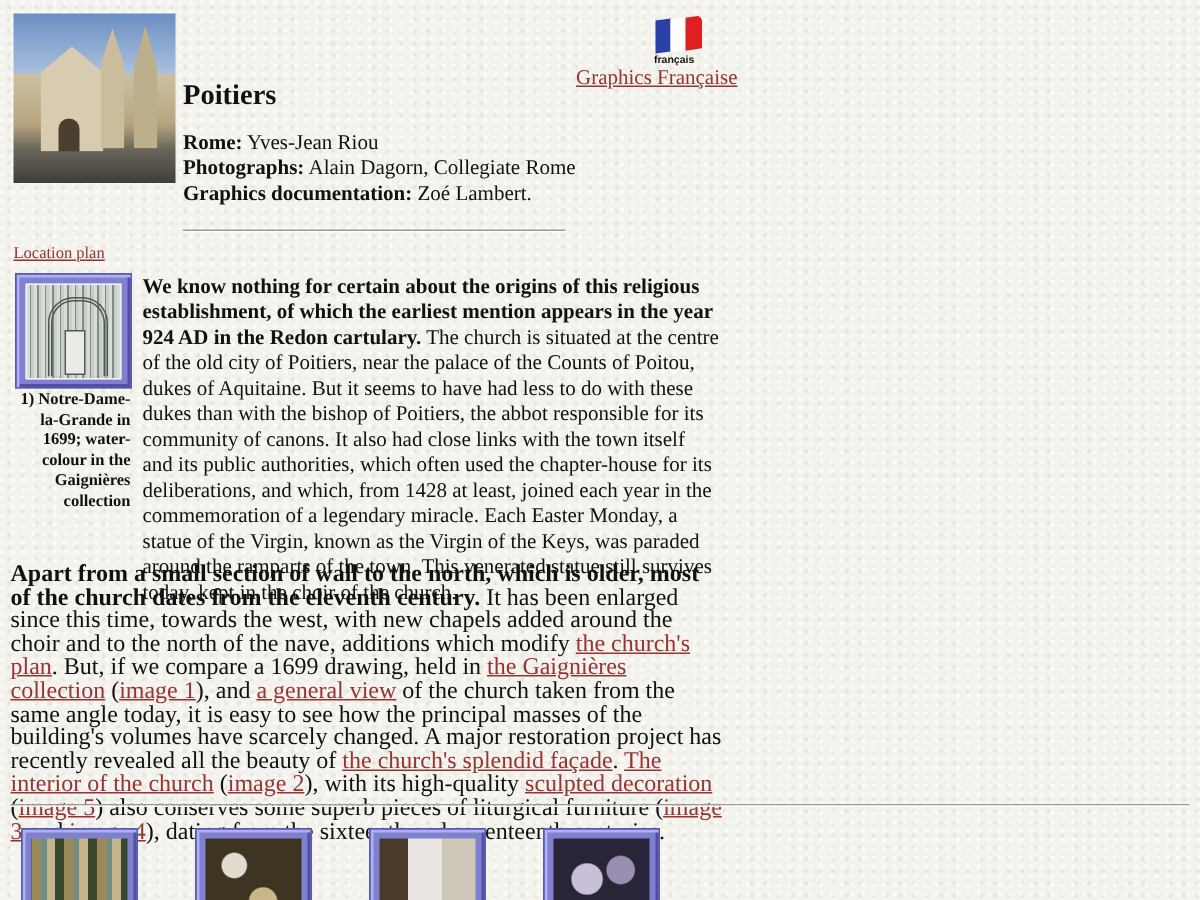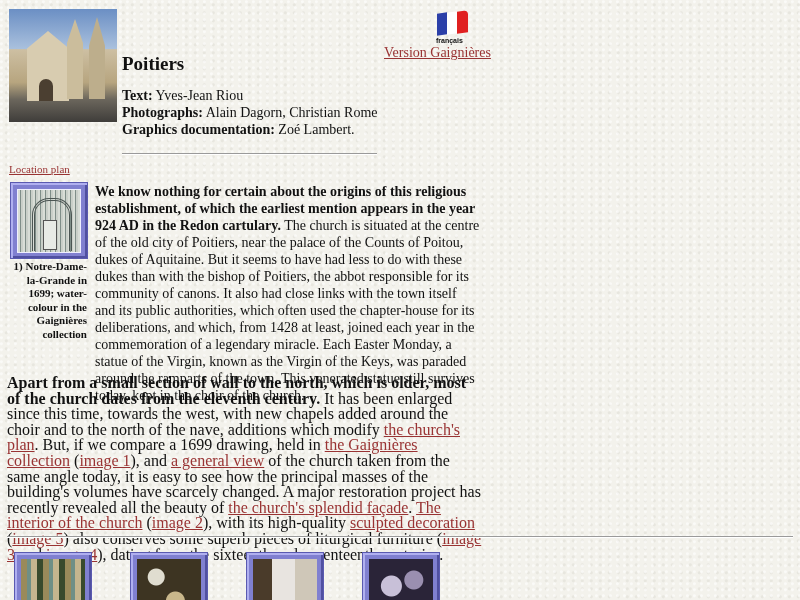--- a/index.html
+++ b/index.html
@@ -90,33 +90,33 @@
   <div class="door"></div>
 </div>
 
 <h1 class="abs title">
   <br>
   <br>
   <span>Poitiers</span>
 </h1>
 
 <div class="abs credits">
-  <div><b>Text:</b> <span>Yves-Jean Riou</span></div>
-  <div><b>Photographs:</b> <span>Alain Dagorn, Christian Rome</span></div>
+  <div><b>Rome:</b> <span>Yves-Jean Riou</span></div>
+  <div><b>Photographs:</b> <span>Alain Dagorn, Collegiate Rome</span></div>
   <div><b>Graphics documentation:</b> <span>Zoé Lambert.</span></div>
 </div>
 <div class="abs hr-top"></div>
 
 <div class="abs flag">
   <div class="b"></div>
     <div class="w"></div>
     <div class="r"></div>
 </div>
 <div class="abs flag-label">français</div>
-<a href="#" class="abs version-link">Version Gaignières</a>
+<a href="#" class="abs version-link">Graphics Française</a>
 
 <a href="#" class="abs location-link">Location plan</a>
 
 <div class="abs figure-frame">
   <div class="figure-inner">
     <div class="arch"></div>
     <div class="opening"></div>
   </div>
 </div>
 <div class="abs caption">1) Notre-Dame-la-Grande in 1699; water-colour in the Gaignières collection</div>

